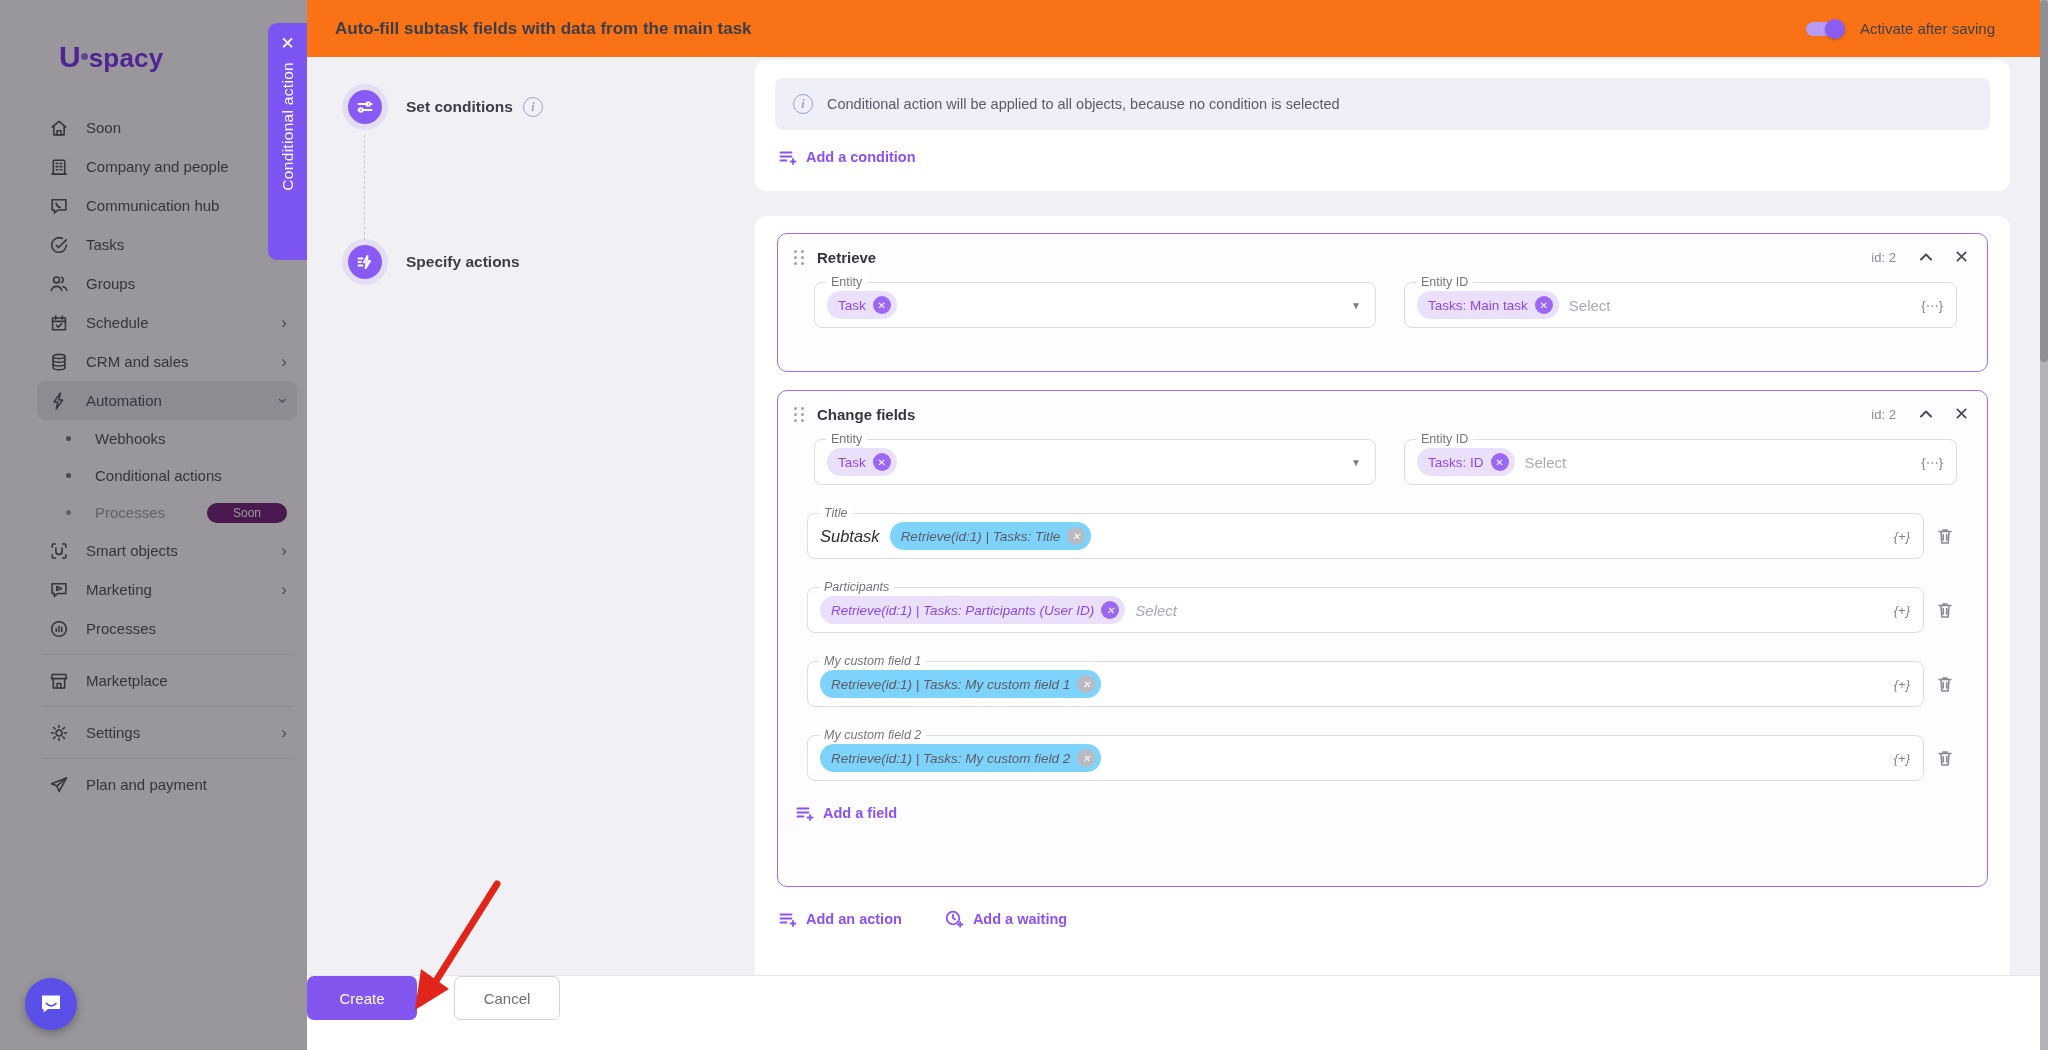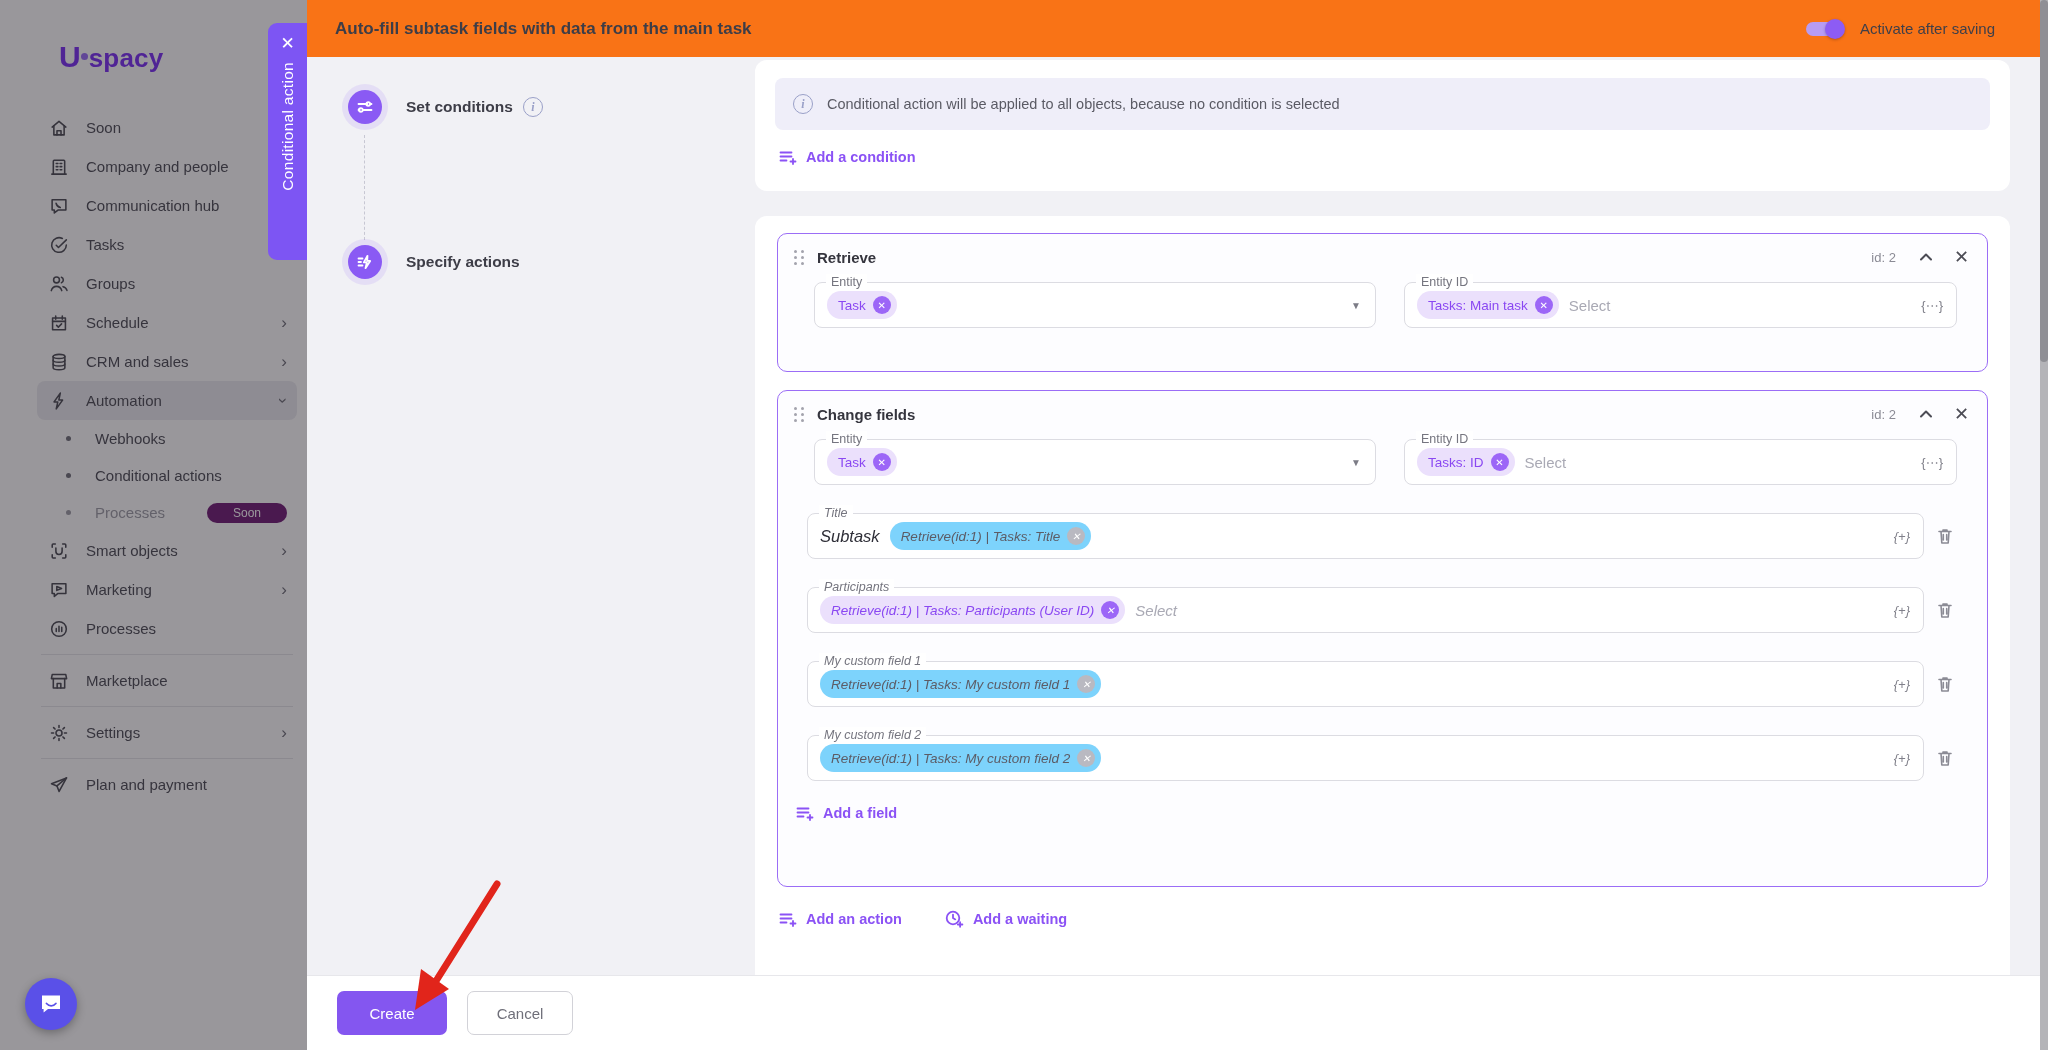--- a/index.html
+++ b/index.html
@@ -108,21 +108,21 @@
   .frow { display:flex; align-items:center; margin:28px 0 0 13px;font-style:italic; }
   .frow .fset { width:1117px; }
   .frow .val-prefix { font-size:16.5px; color:#2e2e37; margin-right:10px; }
   .trash-btn { margin-left:9px; }
   .trash-btn svg { width:20px; height:20px; stroke:#8b8b95; fill:none; stroke-width:1.6; stroke-linecap:round; stroke-linejoin:round; }
   .card-addfield { margin:22px 0 0 0; }
   .actions-links { margin-top:22px; display:flex; align-items:center; gap:42px; }
 
   
   .m-footer { position:absolute; left:0; bottom:0; width:100%; height:75px; background:#fff; border-top:1px solid #e7e7eb;
-              display:flex; align-items:center; padding-left:30px; gap:20px; }
+              display:flex; gap:37px; }
   .btn { height:44px; border-radius:7px; font-size:15px; cursor:pointer; font-family:inherit; }
   .btn-create { width:110px; background:#8456f0; border:none; color:#fff; }
   .btn-cancel { width:106px; background:#fff; border:1px solid #d2d2d8; color:#6f6f79; }
 
   
   .os-scrollbar { position:absolute; right:0; top:0; width:8px; height:1050px; background:#b4b4b8; z-index:9; }
   .os-thumb { position:absolute; right:0; top:0; width:8px; height:362px; background:#8f8f95; border-radius:4px; cursor:pointer; }
 
   
   .red-arrow { position:absolute; left:0; top:0; z-index:20; pointer-events:none; }

